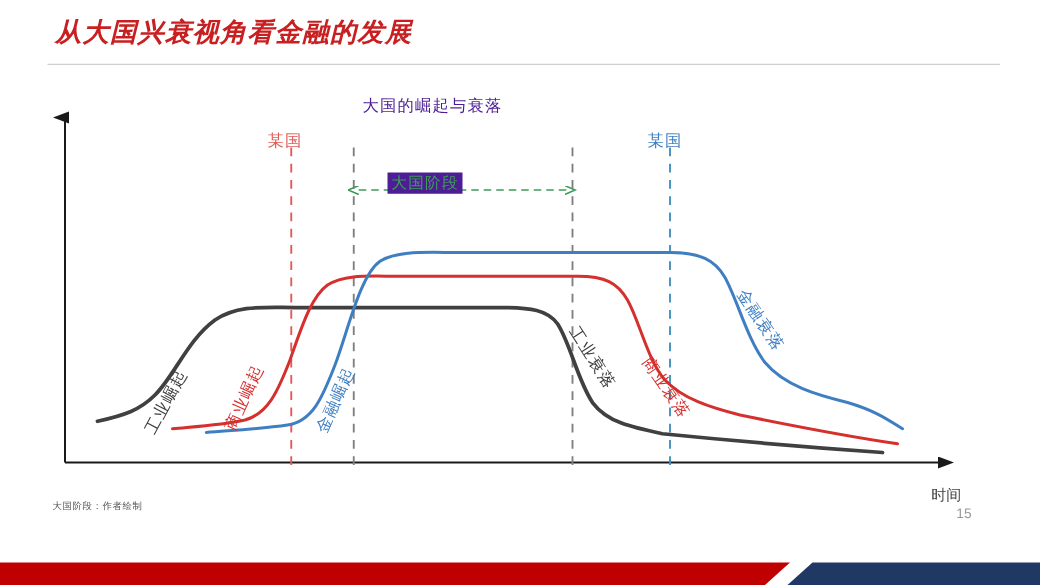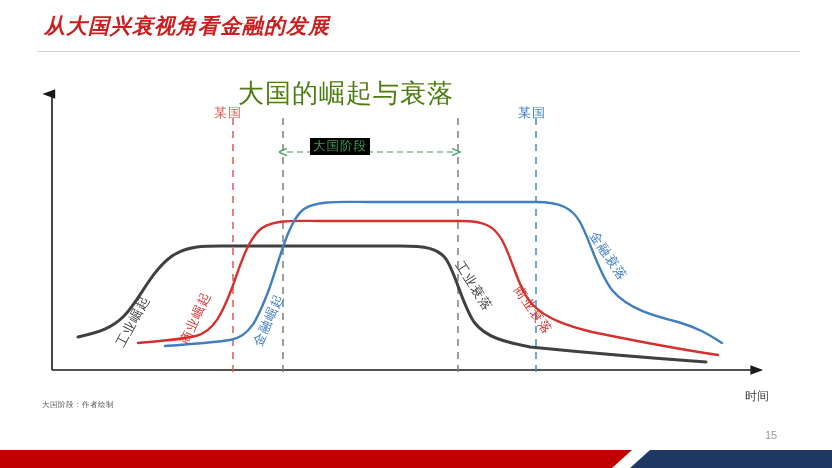--- a/index.html
+++ b/index.html
@@ -20,53 +20,53 @@
     position:absolute;left:38px;top:51px;width:762px;height:1px;
     background:#cfcfcf;
   }
 
   
   .chart{position:absolute;left:0;top:60px;width:832px;height:330px;}
   .chart svg{display:block;}
 
   .chart-title{
     position:absolute;left:0;top:16px;width:832px;text-align:center;
-    font-size:26px;color:#4d7c0f;letter-spacing:1px;
+    font-size:13px;color:#4c1d95;letter-spacing:1px;
     pointer-events:none;
   }
   .chart-title span{position:relative;left:-70px;}
 
   .tag{
     position:absolute;font-size:13px;letter-spacing:1px;white-space:nowrap;text-align:center;
   }
   .tag-left{left:214px;top:44px;color:#e05a56;}
   .tag-right{left:518px;top:44px;color:#3f7fc1;}
 
   .phase-label{
     position:absolute;left:310px;top:78px;font-size:12.5px;
-    color:#3f9b57;letter-spacing:1px;background:#000000;padding:0 3px;
+    color:#3f9b57;letter-spacing:1px;background:#4c1d95;padding:0 3px;
   }
 
   
   .clabel{
     position:absolute;font-size:13px;letter-spacing:1px;white-space:nowrap;
     transform-origin:left top;
   }
 
   .axis-label{
     position:absolute;left:745px;top:328px;font-size:12px;color:#3f3f3f;
   }
 
   .source-note{
     position:absolute;left:42px;top:400px;
     font-size:7.5px;color:#555;letter-spacing:.5px;
   }
 
   .page-no{
-    position:absolute;left:765px;top:429px;
+    position:absolute;left:765px;top:405px;
     font-size:11px;color:#9a9a9a;
   }
 
   
   .footer-bar{position:absolute;left:0;top:447px;width:832px;height:21px;}
 </style>
 </head>
 <body>
 
 <div class="slide">

